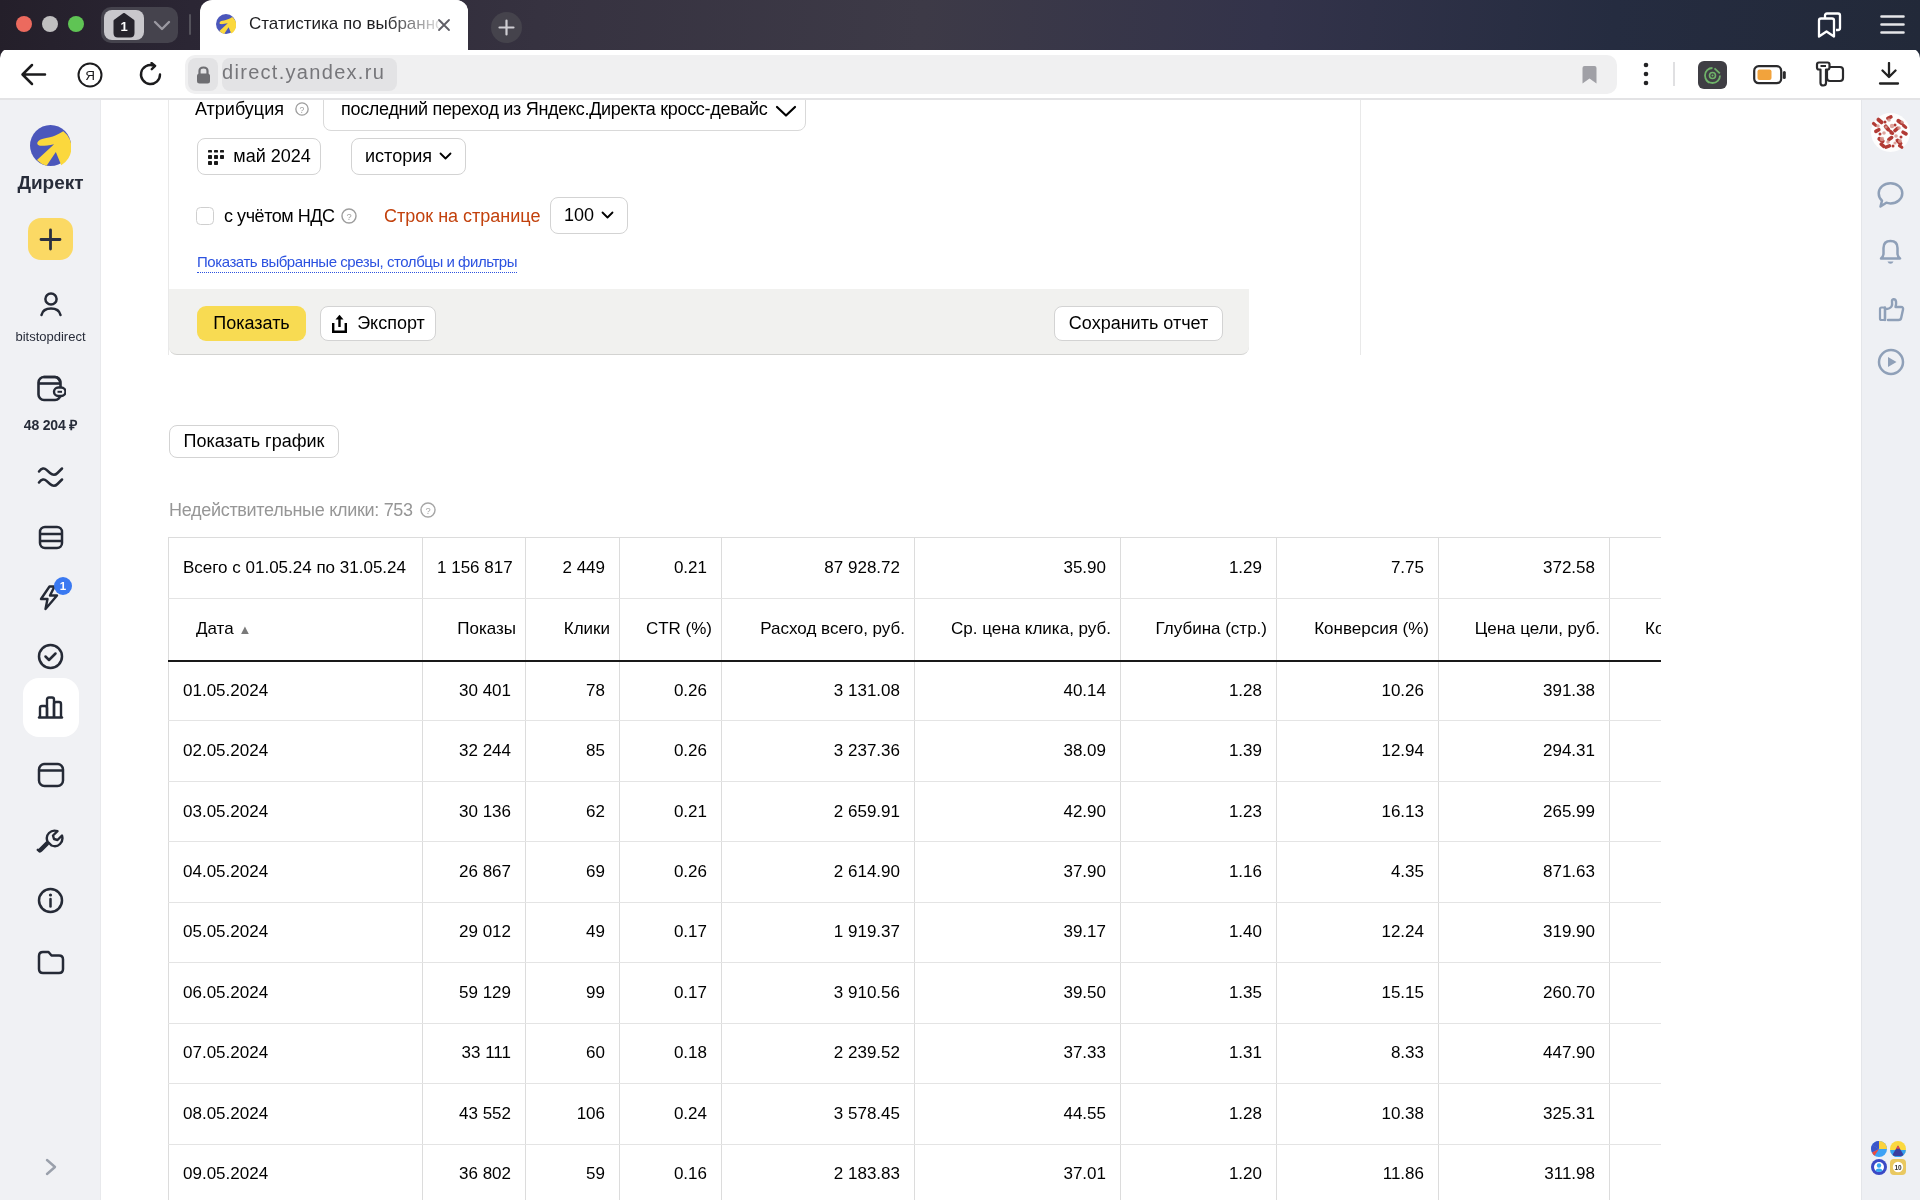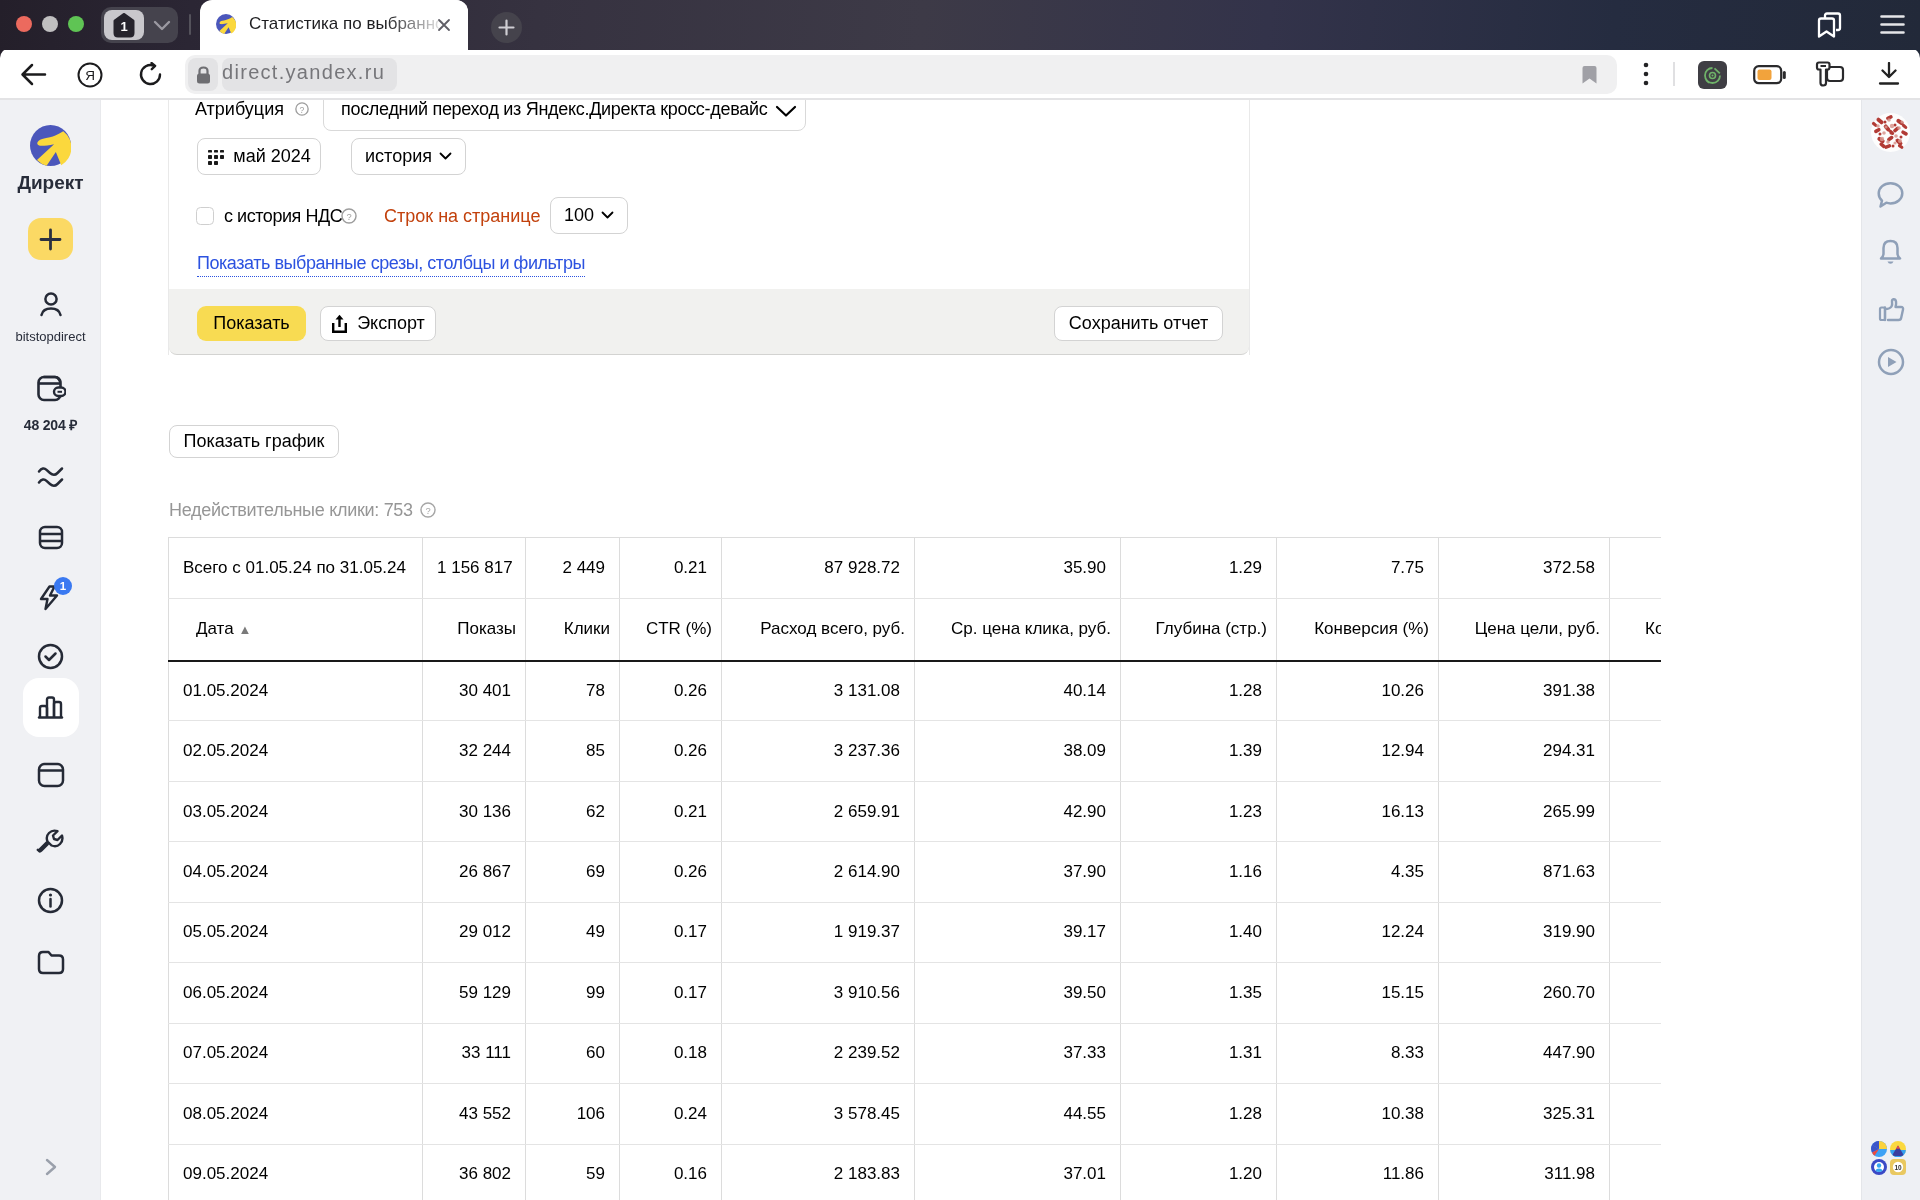--- a/index.html
+++ b/index.html
@@ -30,21 +30,21 @@
   
   #lsidebar { position:absolute; left:0; top:100px; width:101px; height:1100px; background:#f0f1f4; border-right:1px solid #e8e9ec; }
   .licon { position:absolute; left:0; width:101px; display:flex; justify-content:center; }
   .ltext { position:absolute; left:0; width:101px; text-align:center; color:#272c39; }
 
   
   #rsidebar { position:absolute; left:1861px; top:100px; width:59px; height:1100px; background:#eef0f4; border-left:1px solid #e4e6ea; }
   .ricon { position:absolute; left:1861px; width:59px; display:flex; justify-content:center; }
 
   
-  #panel { position:absolute; left:168px; top:100px; width:1082px; height:255px; border-left:1px solid #e9e9e9; border-right:1px solid #e9e9e9; }
+  #panel { position:absolute; left:168px; top:100px; width:1193px; height:255px; border-left:1px solid #e9e9e9; border-right:1px solid #e9e9e9; }
   #panelfooter { position:absolute; left:0; top:189px; width:1080px; height:66px; background:#f1f1ef; border-radius:0 0 8px 8px; border-bottom:1px solid #d3d3d1; }
   .btn { position:absolute; background:#fff; border:1.5px solid #d3d3d3; border-radius:8px; font-size:18px; color:#000;
          display:flex; align-items:center; justify-content:center; font-family:"Liberation Sans", sans-serif; }
   .ybtn { background:#f8db52; border:none; border-radius:9px; }
 
   
   #tablewrap { position:absolute; left:168px; top:537px; width:1493px; height:663px; overflow:hidden; }
   table { border-collapse:collapse; table-layout:fixed; width:1820px; font-size:17px; color:#000; }
   td, th { border-left:1px solid #dcdcdc; border-bottom:1px solid #e4e4e4; padding:0 14px; white-space:nowrap; overflow:hidden; }
   th { padding-right:9px; }
@@ -384,34 +384,34 @@
     <span>май 2024</span>
   </div>
   <div class="btn" style="left:182px;top:38px;width:115px;height:37px;">
     <span>история</span>
     <svg width="13" height="9" viewBox="0 0 13 9" style="margin-left:7px;">
       <path d="M1.5 1.5 L6.5 6.5 L11.5 1.5" fill="none" stroke="#000" stroke-width="1.8" stroke-linecap="round" stroke-linejoin="round"></path>
     </svg>
   </div>
 
   <div class="abs" style="left:27px;top:107px;width:18px;height:18px;border:1.5px solid #cfcfcf;border-radius:4.5px;background:#fff;"></div>
-  <div class="abs" style="left:55px;top:106px;font-size:18px;letter-spacing:-0.45px;font-weight:500;color:#000;">с история НДС</div>
+  <div class="abs" style="left:55px;top:106px;font-size:18px;letter-spacing:-0.45px;font-weight:500;color:#000;">с учётом НДС</div>
   <svg class="abs" style="left:172px;top:108px;" width="16" height="16" viewBox="0 0 18 18">
     <circle cx="9" cy="9" r="7.9" fill="none" stroke="#9d9d9d" stroke-width="1.6"></circle>
     <text x="9" y="13.5" font-size="10.5" fill="#9d9d9d" text-anchor="middle" font-family="Liberation Sans">?</text>
   </svg>
   <div class="abs" style="left:215px;top:106px;font-size:18px;font-weight:500;color:#c2410c;">Строк на странице</div>
   <div class="btn" style="left:381px;top:97px;width:78px;height:37px;">
     <span>100</span>
     <svg width="13" height="9" viewBox="0 0 13 9" style="margin-left:7px;">
       <path d="M1.5 1.5 L6.5 6.5 L11.5 1.5" fill="none" stroke="#000" stroke-width="1.8" stroke-linecap="round" stroke-linejoin="round"></path>
     </svg>
   </div>
 
-  <div class="abs" style="left:28px;top:153px;font-size:18px;letter-spacing:-0.45px;color:#2c52e0;border-bottom:1px dotted #2c52e0;padding-bottom:2px;">Показать выбранные срезы, столбцы и фильтры</div>
+  <div class="abs" style="left:28px;top:153px;font-size:15px;letter-spacing:-0.45px;color:#2c52e0;border-bottom:1px dotted #2c52e0;padding-bottom:2px;">Показать выбранные срезы, столбцы и фильтры</div>
 
   <div id="panelfooter">
     <div class="btn ybtn" style="left:28px;top:17px;width:109px;height:35px;">Показать</div>
     <div class="btn" style="left:151px;top:17px;width:116px;height:35px;">
       <svg width="17" height="20" viewBox="0 0 17 20" style="margin-right:9px;">
         <path d="M8.5 13 V4" fill="none" stroke="#000" stroke-width="2.4"></path>
         <path d="M4.5 5.5 L8.5 0.8 L12.5 5.5 Z" fill="#000"></path>
         <path d="M2.2 9 L2.2 17.8 L14.8 17.8 L14.8 9" fill="none" stroke="#000" stroke-width="2.4"></path>
       </svg>
       <span>Экспорт</span>

